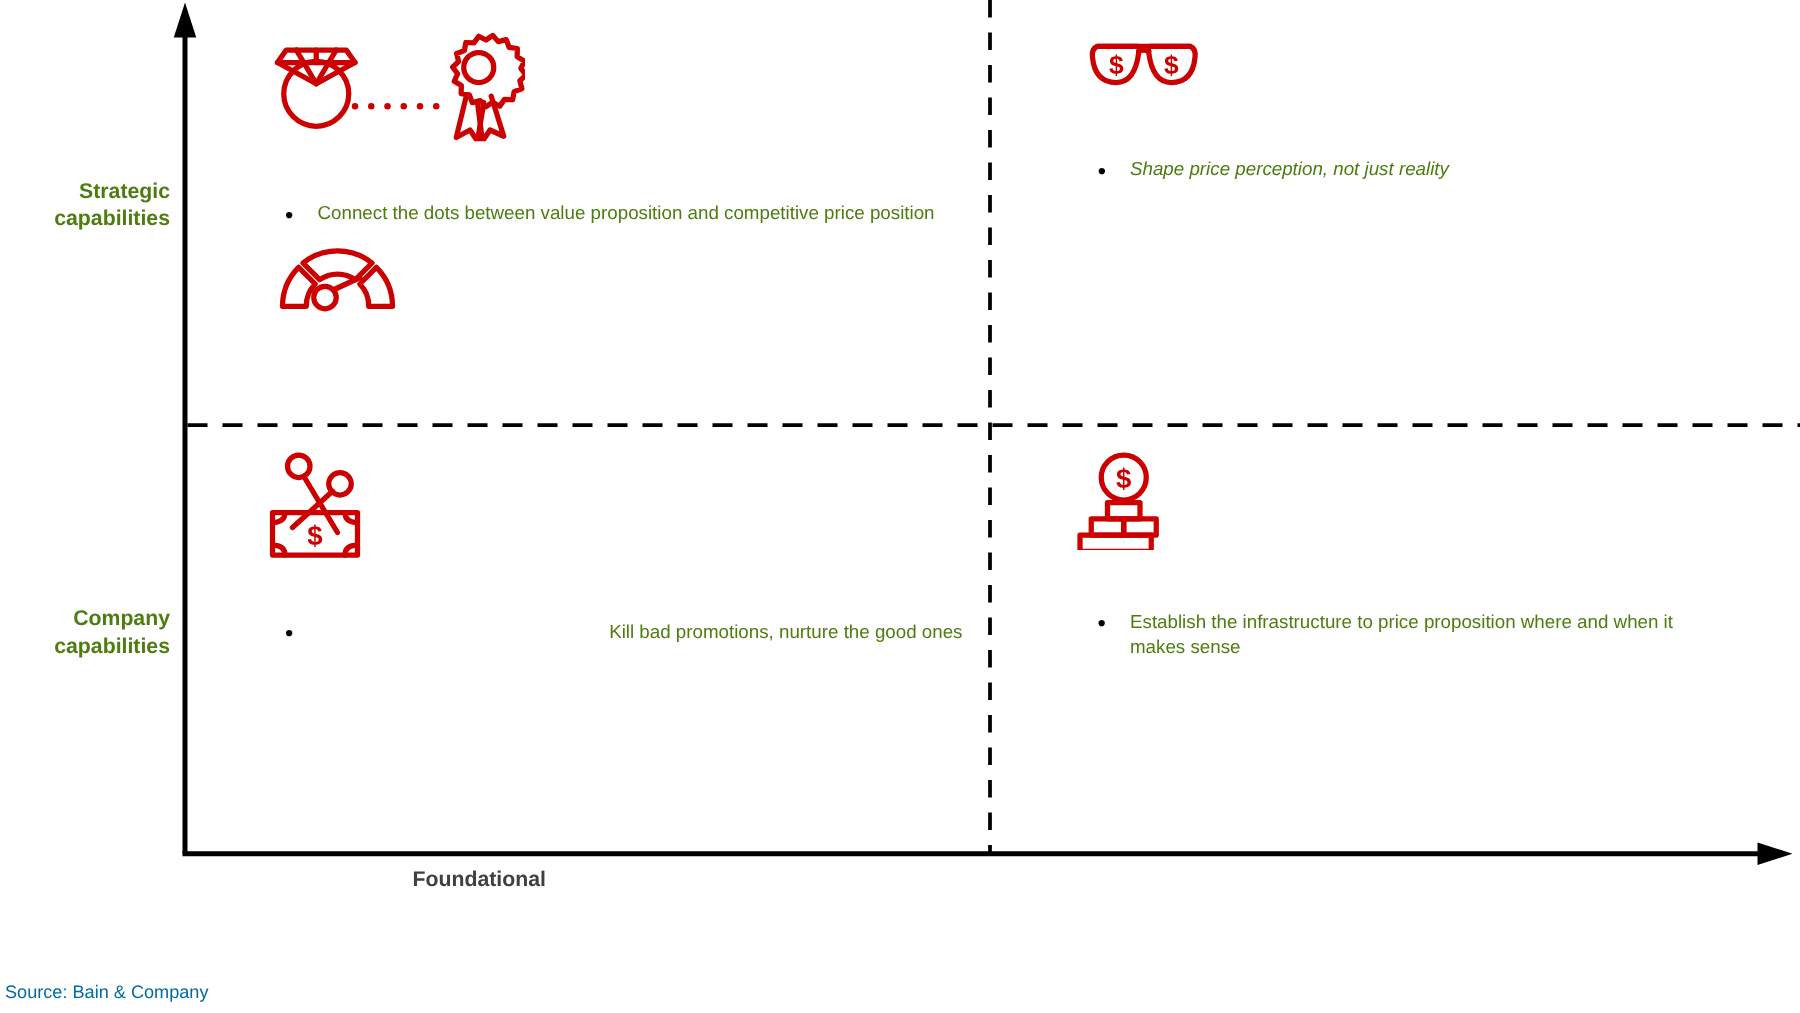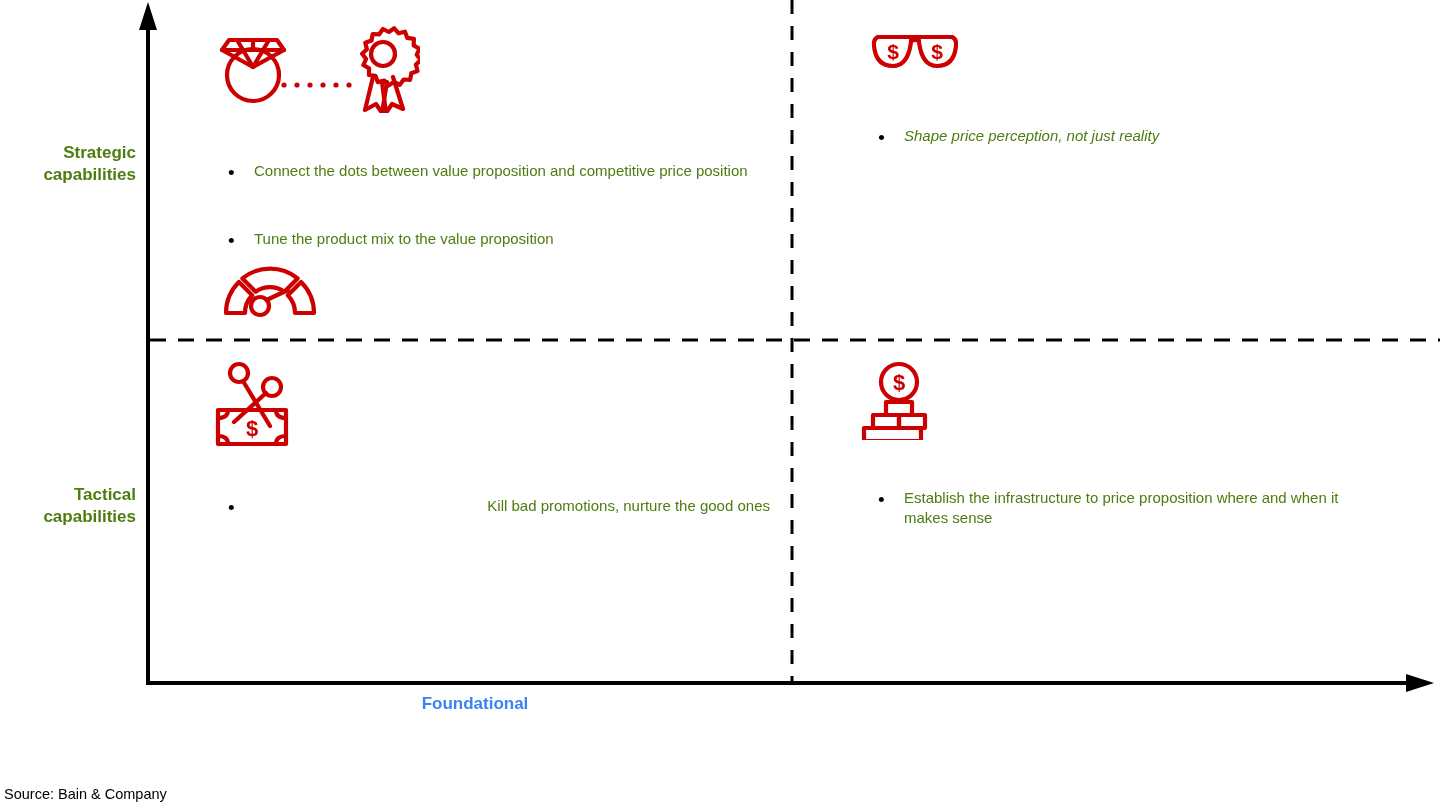--- a/index.html
+++ b/index.html
@@ -42,22 +42,21 @@
     line-height: 1.3;
     color: #4d7c0f;
   }
   .y-label.strategic { left: 0px; top: 142px; }
   .y-label.tactical  { left: 0px; top: 484px; }
 
   .x-label {
     position: absolute;
     font-size: 17px;
     font-weight: bold;
-    text-align: center;
-    color: #3b82f6;
+    color: #404040;
   }
   .x-label.foundational { left: 330px; top: 694px; width: 290px; }
   .x-label.cutting      { left: 970px; top: 694px; width: 290px; }
 
   
   .quadrant {
     position: absolute;
   }
   .q-tl { left: 210px; top: 18px;  width: 560px; }
   .q-tr { left: 860px; top: 18px;  width: 520px; }
@@ -101,21 +100,21 @@
     margin-top: 10px;
     margin-left: 12px;
   }
 
   
   .source {
     position: absolute;
     left: 4px;
     top: 786px;
     font-size: 14.5px;
-    color: #000000;
+    color: #0369a1;
   }
 </style>
 </head>
 <body>
 
 <div id="stage">
 
   <svg class="axis-svg" viewBox="0 0 1440 810" width="1440" height="810">
 
     <line x1="148" y1="683" x2="148" y2="22" stroke="#000000" stroke-width="4"></line>
@@ -130,21 +129,21 @@
 
     <line x1="792" y1="0" x2="792" y2="683" stroke="#000000" stroke-width="3" stroke-dasharray="14 12"></line>
   </svg>
 
   <div class="y-label strategic">
     <span>Strategic</span><br>
     <span>capabilities</span>
   </div>
 
   <div class="y-label tactical">
-    <span>Tactical</span><br>
+    <span>Company</span><br>
     <span>capabilities</span>
   </div>
 
   <div class="x-label foundational">Foundational</div>
 
   <div class="quadrant q-tl">
 
     <div class="icon-wrap">
       <svg width="210" height="95" viewBox="0 0 210 95">
         <g fill="none" stroke="#CC0000" stroke-width="4.2" stroke-linejoin="round" stroke-linecap="round">
@@ -174,21 +173,20 @@
                    l5.8 3.0 5.4 -3.7 4.4 5.0 6.4 -1.6 2.3 6.2 6.6 0.9 -0.2 6.6 5.7 3.4 -2.7 6.0 4.0 5.3 -4.8 4.5 1.6 6.4 -6.2 2.3 -1.2 6.5 -6.5 -0.3 -3.8 5.4 -5.8 -3.1 -5.4 3.7 -4.4 -5.0 -6.4 1.6 -2.3 -6.2 -6.6 -0.9 0.2 -6.6 -5.7 -3.4 2.7 -6.0 -4.0 -5.3 4.8 -4.5 -1.6 -6.4 6.2 -2.3 1.2 -6.5 6.5 0.3 z"></path>
           <circle cx="173" cy="36" r="12"></circle>
           <path d="M163 59 L155 92 L166 86 L172 95 L177 64"></path>
           <path d="M183 59 L193 91 L182 86 L176 95 L172 64"></path>
         </g>
       </svg>
     </div>
 
     <ul class="bullets">
       <li>Connect the dots between value proposition and competitive price position</li>
-      <li>Tune the product mix to the value proposition</li>
     </ul>
 
     <div class="gauge-wrap">
       <svg width="96" height="60" viewBox="0 0 96 60">
         <g fill="none" stroke="#CC0000" stroke-width="4.2" stroke-linejoin="round" stroke-linecap="round">
 
           <path d="M4 54 A44 44 0 0 1 16.9 22.9 L30.2 36.2 A25 25 0 0 0 23 54 Z"></path>
 
           <path d="M20.4 19.4 A44 44 0 0 1 75.6 19.4 L62.3 32.7 A25 25 0 0 0 33.7 32.7 Z"></path>
 

